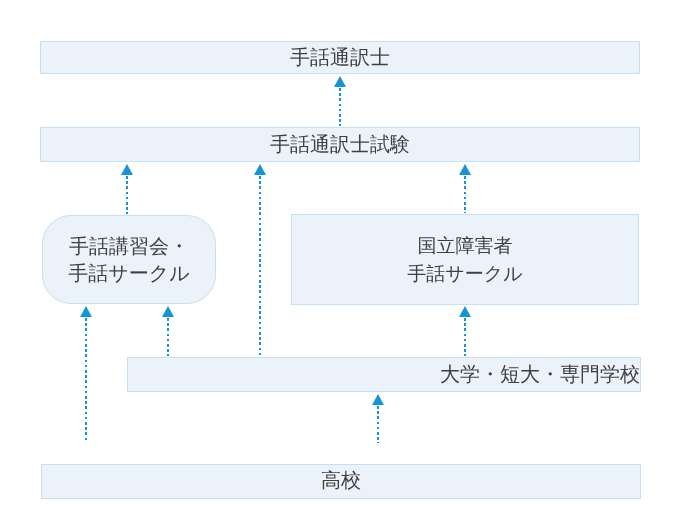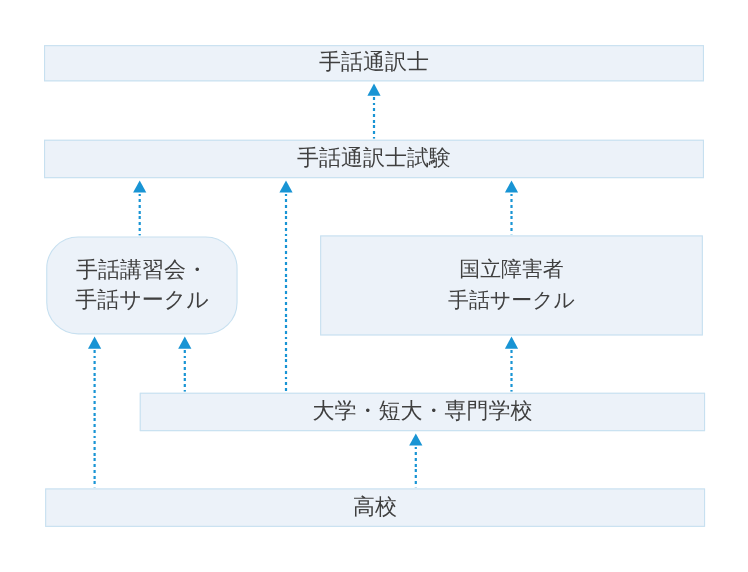--- a/index.html
+++ b/index.html
@@ -31,22 +31,22 @@
     text-align: center;
     color: var(--text-color);
     font-size: 20px;
     line-height: 27px;
   }
 
   #box-interpreter { left: 40px;  top: 41px;  width: 600px; height: 33px; }
   #box-exam        { left: 40px;  top: 127px; width: 600px; height: 35px; font-family: Liberation Serif, serif; }
   #box-course      { left: 42px;  top: 215px; width: 174px; height: 89px; border-radius: 29px; }
   #box-rehab      { left: 291px; top: 214px; width: 348px; height: 91px; font-size: 19px; line-height: 28px; }
-  #box-college     { left: 127px; top: 357px; width: 514px; height: 35px; }
-  #box-highschool  { left: 41px;  top: 444px; width: 600px; height: 35px; }
+  #box-college     { left: 127px; top: 357px; width: 514px; height: 35px; align-items: flex-end; }
+  #box-highschool  { left: 41px;  top: 464px; width: 600px; height: 35px; font-family: Liberation Mono, monospace; }
 
   .arrow {
     position: absolute;
     width: 13px;
     display: flex;
     flex-direction: column;
     align-items: center;
   }
   .arrow-head {
     width: 0; height: 0;

